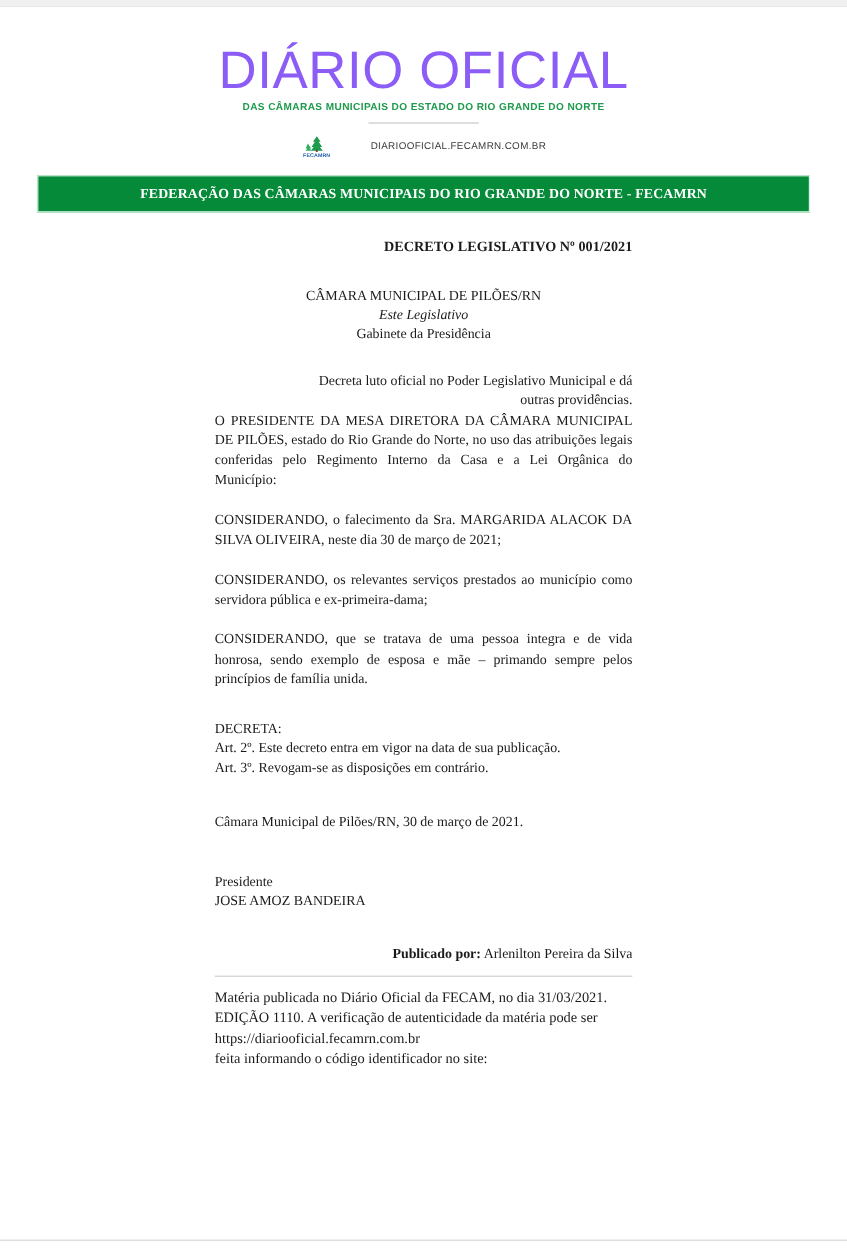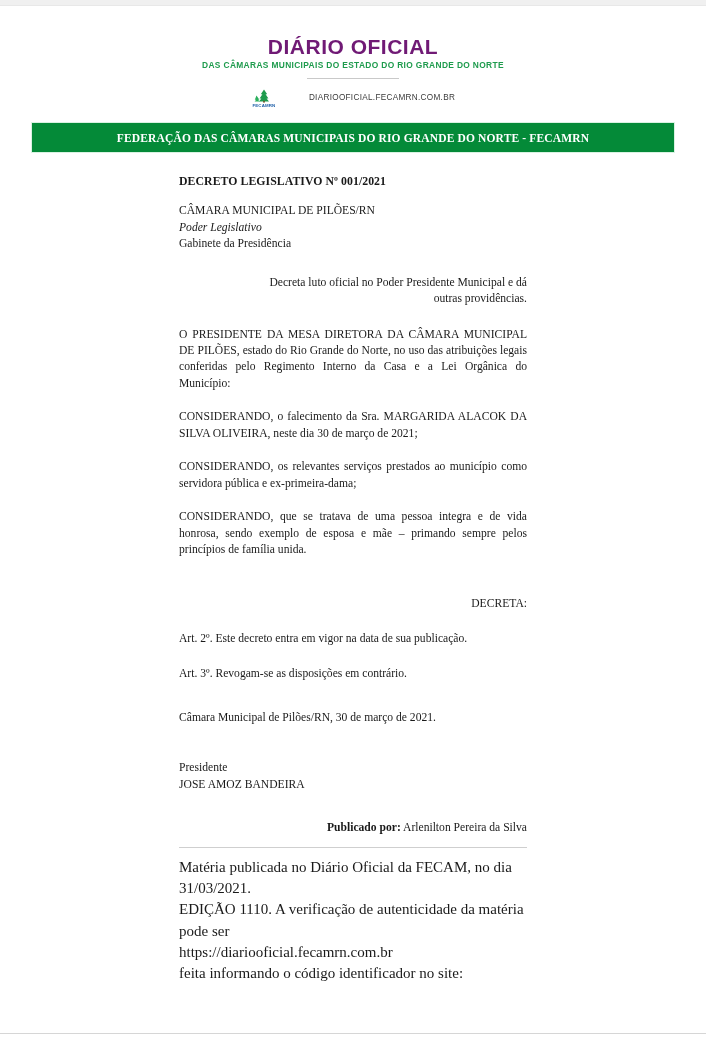--- a/index.html
+++ b/index.html
@@ -36,24 +36,24 @@
   .masthead {
     padding-top: 30px;
     text-align: center;
   }
   .masthead-inner {
     display: inline-block;
     text-align: center;
   }
   .wordmark {
     font-family: "Liberation Sans", "DejaVu Sans", sans-serif;
-    font-weight: bold;
-    font-size: 21px;
+    font-weight: normal;
+    font-size: 44px;
     letter-spacing: 0.5px;
-    color: #701a75;
+    color: #8b5cf6;
     line-height: 1.05;
     white-space: nowrap;
   }
   .wordmark-sub {
     font-family: "Liberation Sans", "DejaVu Sans", sans-serif;
     font-weight: bold;
     font-size: 8.4px;
     letter-spacing: 0.35px;
     color: #1e9b4d;
     margin-top: 2px;
@@ -119,49 +119,48 @@
 
   
   .content {
     margin: 0 auto;
     width: 348px;
     padding-top: 20px;
     font-size: 11.6px;
     line-height: 1.38;
   }
   .doc-title {
-    text-align: left;
+    text-align: right;
     font-weight: bold;
     font-size: 11.8px;
     letter-spacing: 0.05px;
   }
   .org-block {
-    text-align: left;
-    margin-top: 14px;
+    text-align: center;
+    margin-top: 25px;
     line-height: 1.42;
   }
   .org-line-italic { font-style: italic; }
 
   .ementa {
     margin-top: 22px;
     margin-left: 86px;
     text-align: right;
     line-height: 1.42;
   }
 
   .para {
-    margin-top: 19px;
     text-align: justify;
     text-justify: inter-word;
     line-height: 1.42;
   }
   .para-tight { margin-top: 17px; }
   .decreta {
-    margin-top: 37px;
-    text-align: right;
+    margin-top: 25px;
+    text-align: left;
   }
   .art-first { margin-top: 22px; }
   .local-date { margin-top: 28px; }
 
   .signature {
     margin-top: 34px;
     line-height: 1.42;
   }
 
   .publish {
@@ -174,21 +173,21 @@
   .hr {
     margin-top: 10px;
     height: 1px;
     background: #cfcfcf;
     width: 100%;
   }
   .footnote {
     margin-top: 9px;
     text-align: left;
     line-height: 1.42;
-    font-size: 15px;
+    font-size: 12px;
   }
 </style>
 </head>
 <body>
 
 <div class="top-strip"></div>
 
 <div class="page">
 
   <div class="masthead">
@@ -213,25 +212,25 @@
   <div class="green-banner">
     <div class="green-banner-text">FEDERAÇÃO DAS CÂMARAS MUNICIPAIS DO RIO GRANDE DO NORTE - FECAMRN</div>
   </div>
 
   <div class="content">
 
     <div class="doc-title">DECRETO LEGISLATIVO Nº 001/2021</div>
 
     <div class="org-block">
       <div>CÂMARA MUNICIPAL DE PILÕES/RN</div>
-      <div class="org-line-italic">Poder Legislativo</div>
+      <div class="org-line-italic">Este Legislativo</div>
       <div>Gabinete da Presidência</div>
     </div>
 
-    <div class="ementa">Decreta luto oficial no Poder Presidente Municipal e dá outras providências.</div>
+    <div class="ementa">Decreta luto oficial no Poder Legislativo Municipal e dá outras providências.</div>
 
     <div class="para">O PRESIDENTE DA MESA DIRETORA DA CÂMARA MUNICIPAL DE PILÕES, estado do Rio Grande do Norte, no uso das atribuições legais conferidas pelo Regimento Interno da Casa e a Lei Orgânica do Município:</div>
 
     <div class="para para-tight">CONSIDERANDO, o falecimento da Sra. MARGARIDA ALACOK DA SILVA OLIVEIRA, neste dia 30 de março de 2021;</div>
     <div class="para para-tight">CONSIDERANDO, os relevantes serviços prestados ao município como servidora pública e ex-primeira-dama;</div>
     <div class="para para-tight">CONSIDERANDO, que se tratava de uma pessoa integra e de vida honrosa, sendo exemplo de esposa e mãe – primando sempre pelos princípios de família unida.</div>
 
     <div class="decreta">DECRETA:</div>
 
     <div class="para">Art. 2º. Este decreto entra em vigor na data de sua publicação.</div>

